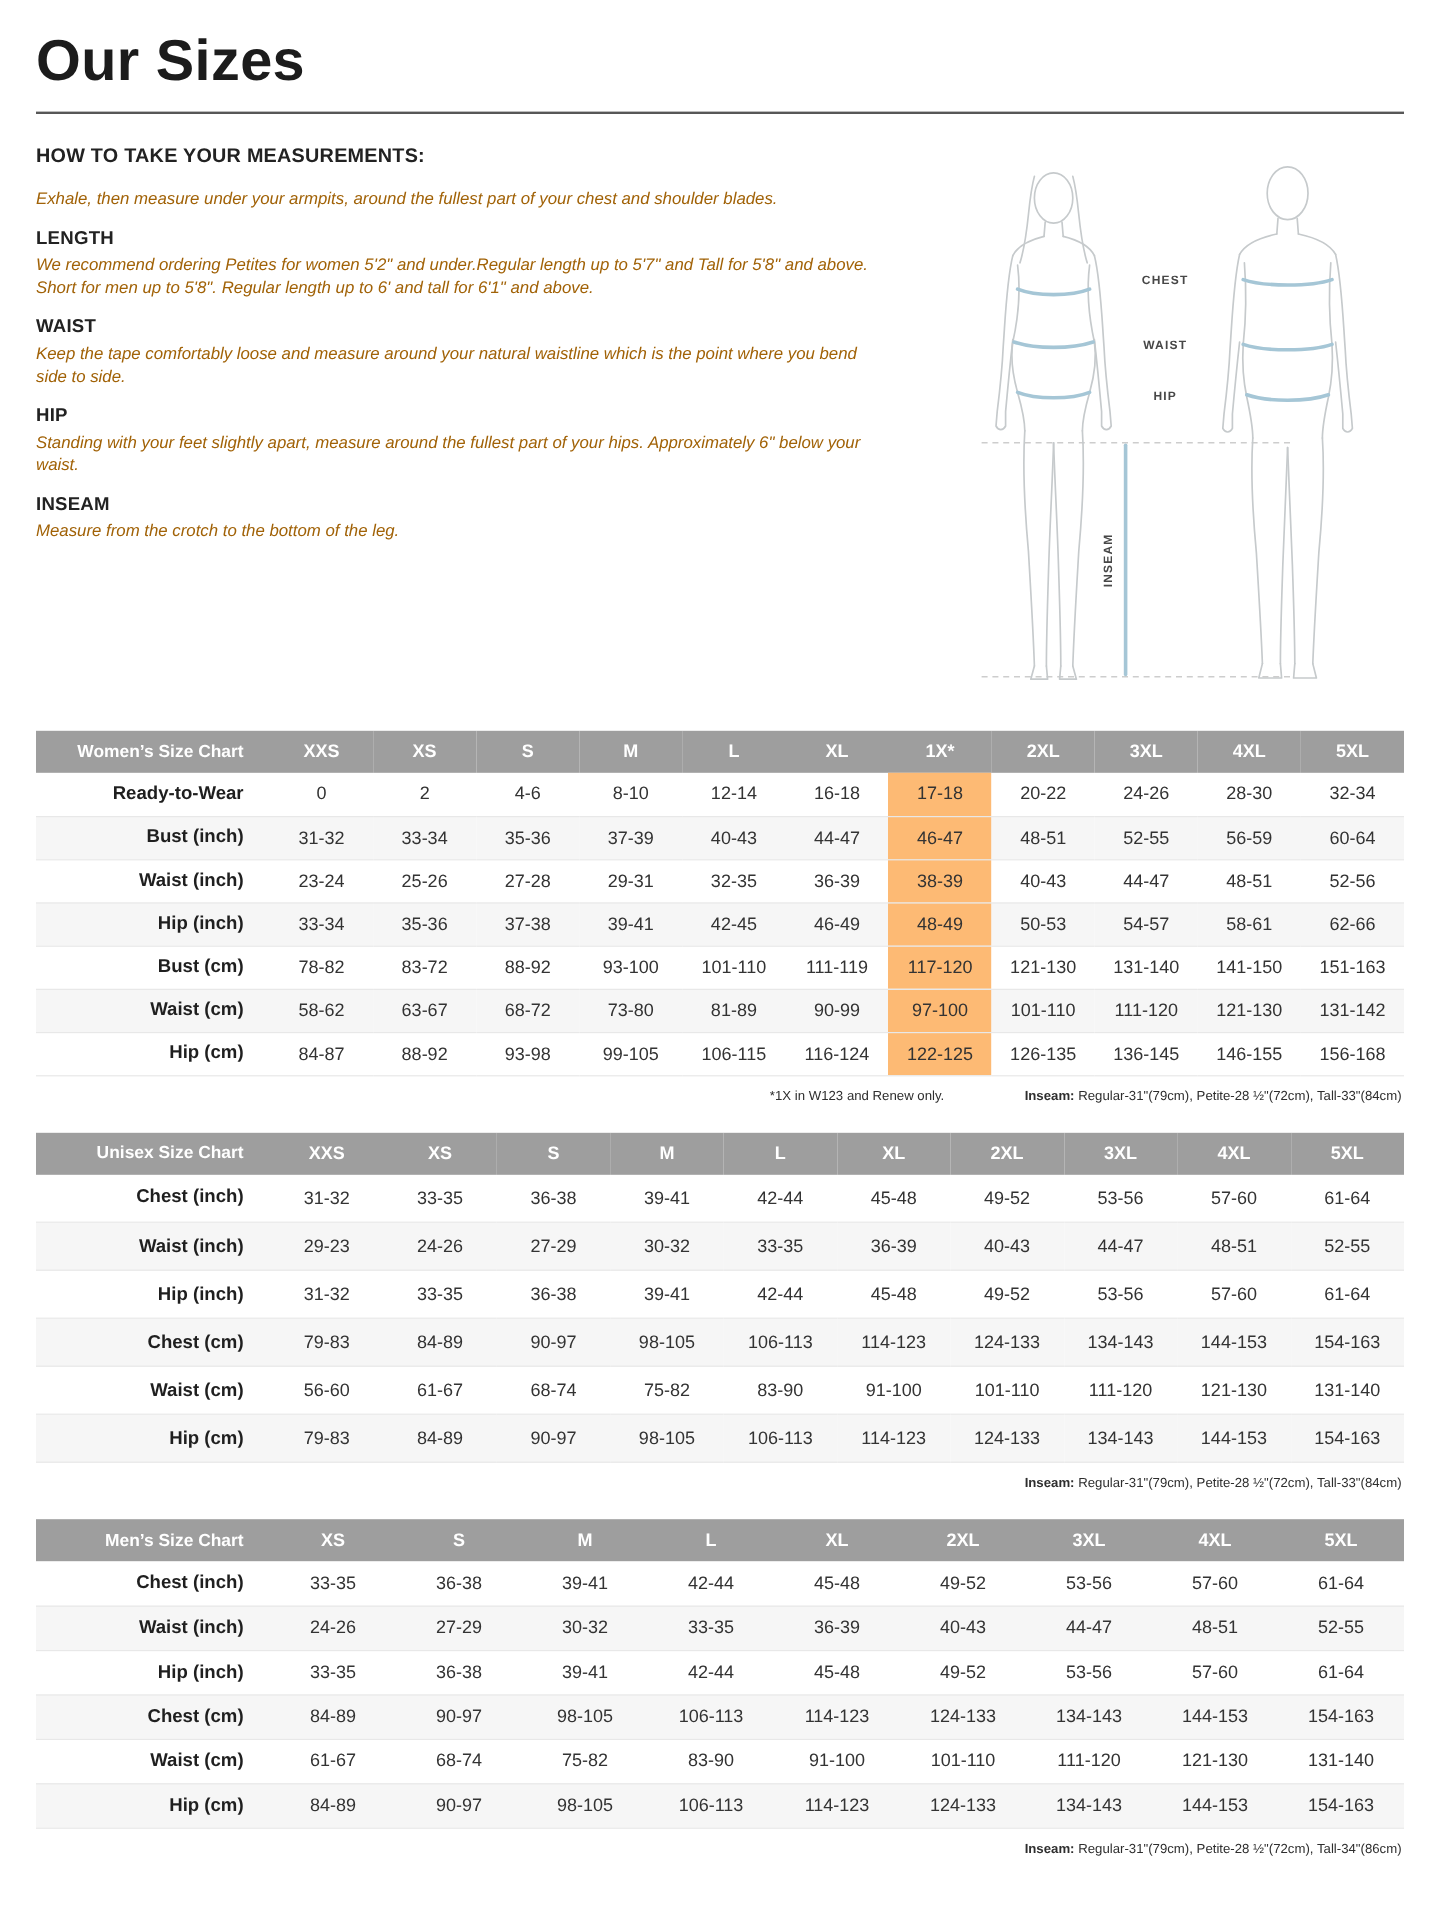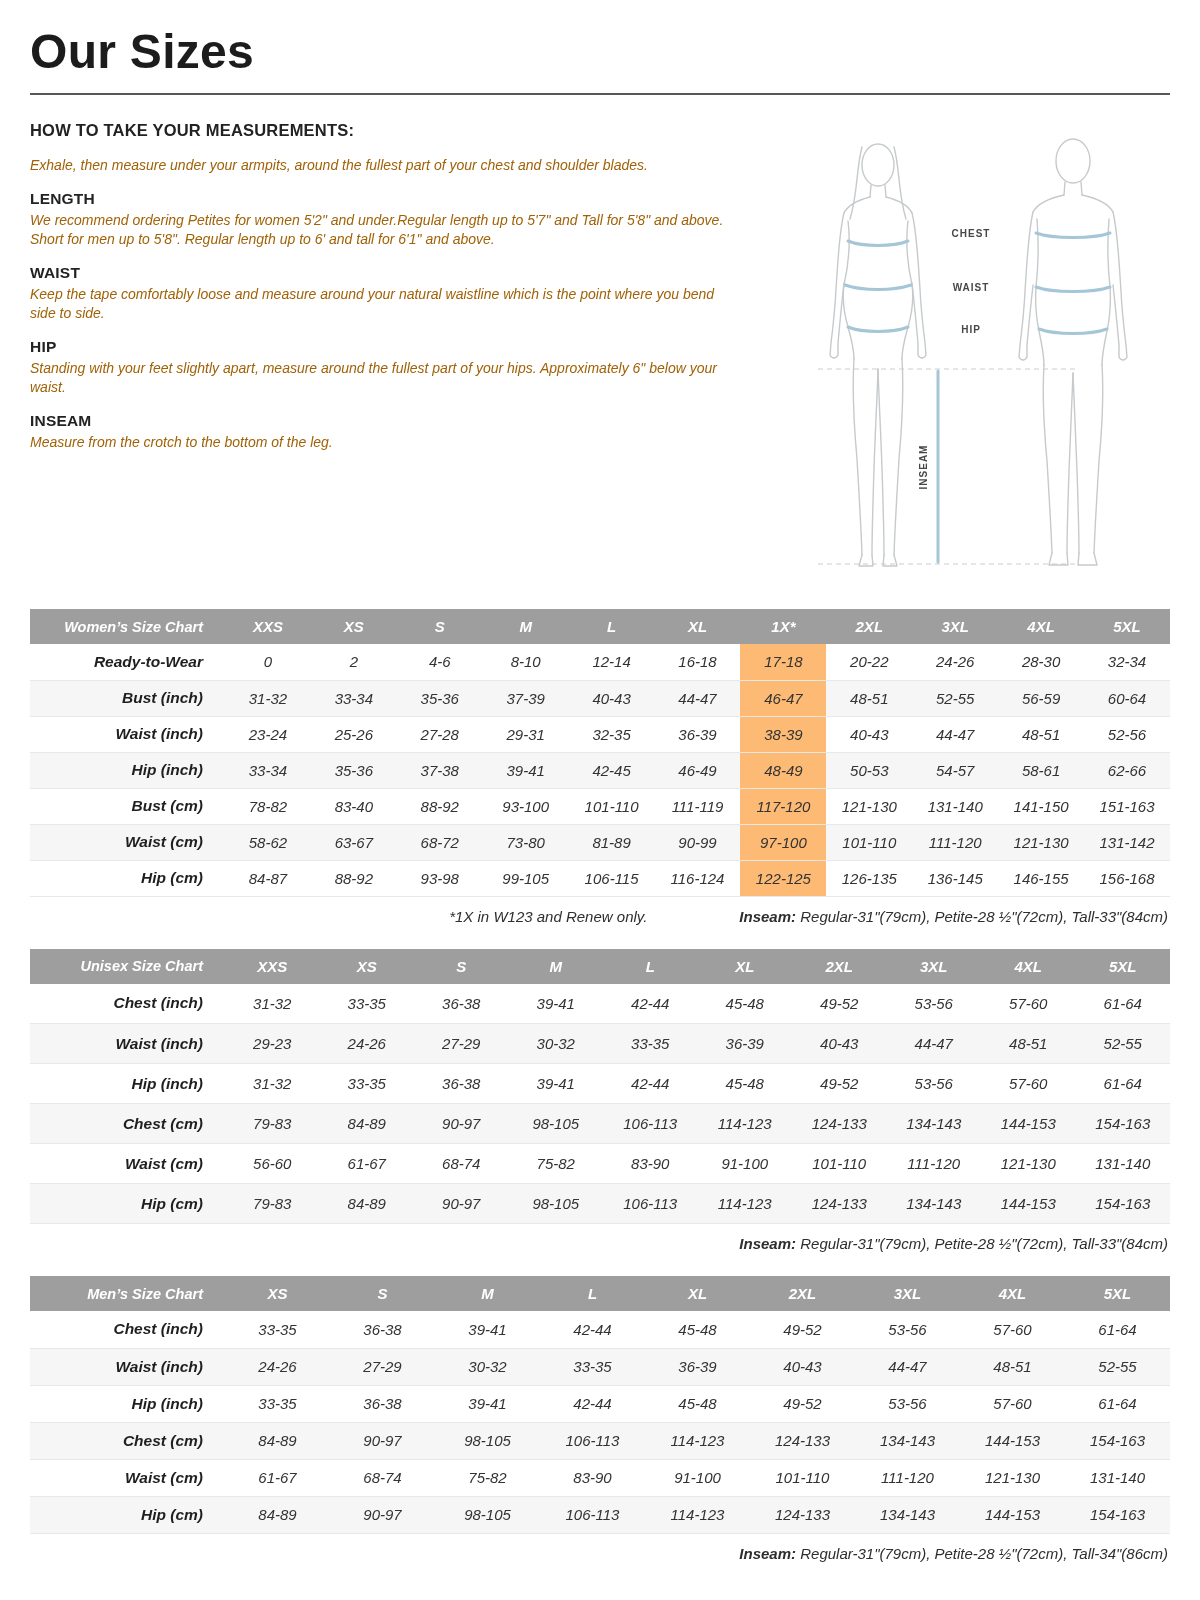--- a/index.html
+++ b/index.html
@@ -22,39 +22,39 @@
 
   .diagram { margin-left: auto; padding-right: 2px; }
   .diagram svg { display: block; }
   .diagram .outline { fill: none; stroke: #c6cacc; stroke-width: 1.4; stroke-linecap: round; stroke-linejoin: round; }
   .diagram .band { fill: none; stroke: #a5c6d6; stroke-width: 3; stroke-linecap: round; }
   .diagram .dash { fill: none; stroke: #cdcdcd; stroke-width: 1.2; stroke-dasharray: 5 4; }
   .diagram .inseam-line { fill: none; stroke: #a5c6d6; stroke-width: 3; stroke-linecap: round; }
   .diagram text { font-family: "Liberation Sans", sans-serif; font-size: 10px; font-weight: bold; fill: #474747; letter-spacing: 1px; text-anchor: middle; }
 
   .tables-wrap { margin-top: 18px; }
-  .table-block { margin-bottom: 4px; font-style: italic; }
+  .table-block { margin-bottom: 4px; }
   .size-table { width: 100%; border-collapse: collapse; table-layout: fixed; }
   .size-table thead th {
     background: #9e9e9e; color: #ffffff; font-weight: bold; font-size: 15px;
     height: 35px; text-align: center;
   }
   .size-table thead th.label { text-align: right; padding-right: 22px; font-size: 14.5px; }
   .size-table td {
     font-size: 15px; color: #333333; text-align: center;
     border-bottom: 1px solid #e8e8e8;
   }
   .size-table td.label { font-weight: bold; color: #1f1f1f; font-size: 15.5px; text-align: right; padding-right: 22px; }
   .size-table tbody tr:nth-child(even) { background: #f6f6f6; }
   .size-table tbody td.hl { background: #fdba74; }
   .womens tbody tr { height: 36px; }
   .unisex tbody tr { height: 40px; }
   .mens   tbody tr { height: 37px; }
 
-  .foot { display: flex; justify-content: flex-end; align-items: flex-start; gap: 92px; font-size: 15px; color: #2e2e2e; margin: 11px 2px 24px; }
+  .foot { display: flex; justify-content: flex-end; align-items: flex-start; gap: 67px; font-size: 11px; color: #2e2e2e; margin: 11px 2px 24px; }
   .foot b { font-weight: bold; }
 </style>
 </head>
 <body>
 
 <div class="page">
 
   <h1 class="page-title">Our Sizes</h1>
   <hr class="title-rule">
 
@@ -223,21 +223,21 @@
               <td>46-49</td>
               <td class="hl">48-49</td>
               <td>50-53</td>
               <td>54-57</td>
               <td>58-61</td>
               <td>62-66</td>
             </tr>
             <tr>
               <td class="label">Bust (cm)</td>
               <td>78-82</td>
-              <td>83-40</td>
+              <td>83-72</td>
               <td>88-92</td>
               <td>93-100</td>
               <td>101-110</td>
               <td>111-119</td>
               <td class="hl">117-120</td>
               <td>121-130</td>
               <td>131-140</td>
               <td>141-150</td>
               <td>151-163</td>
             </tr>

